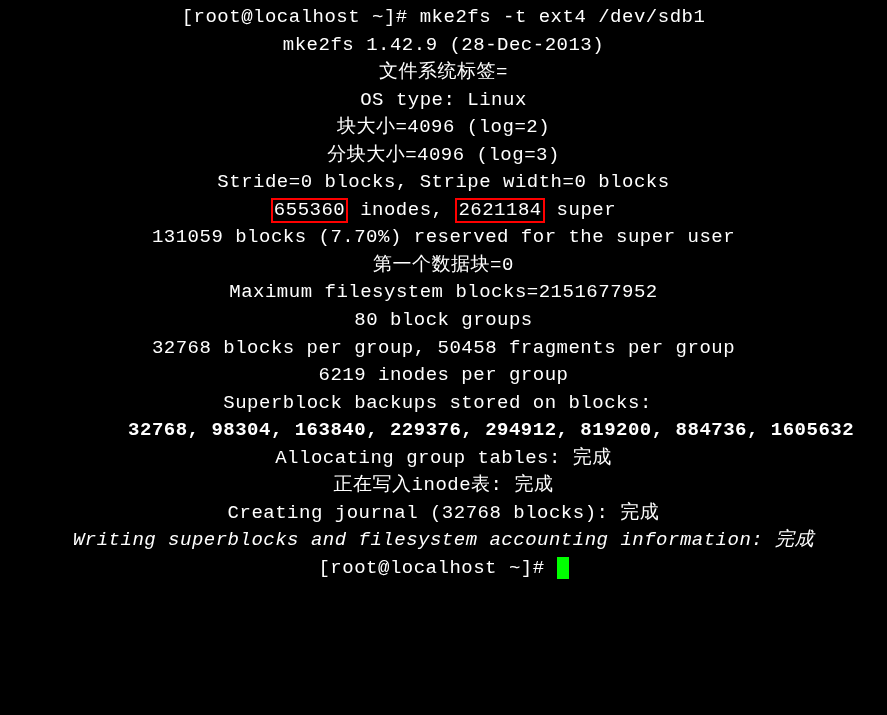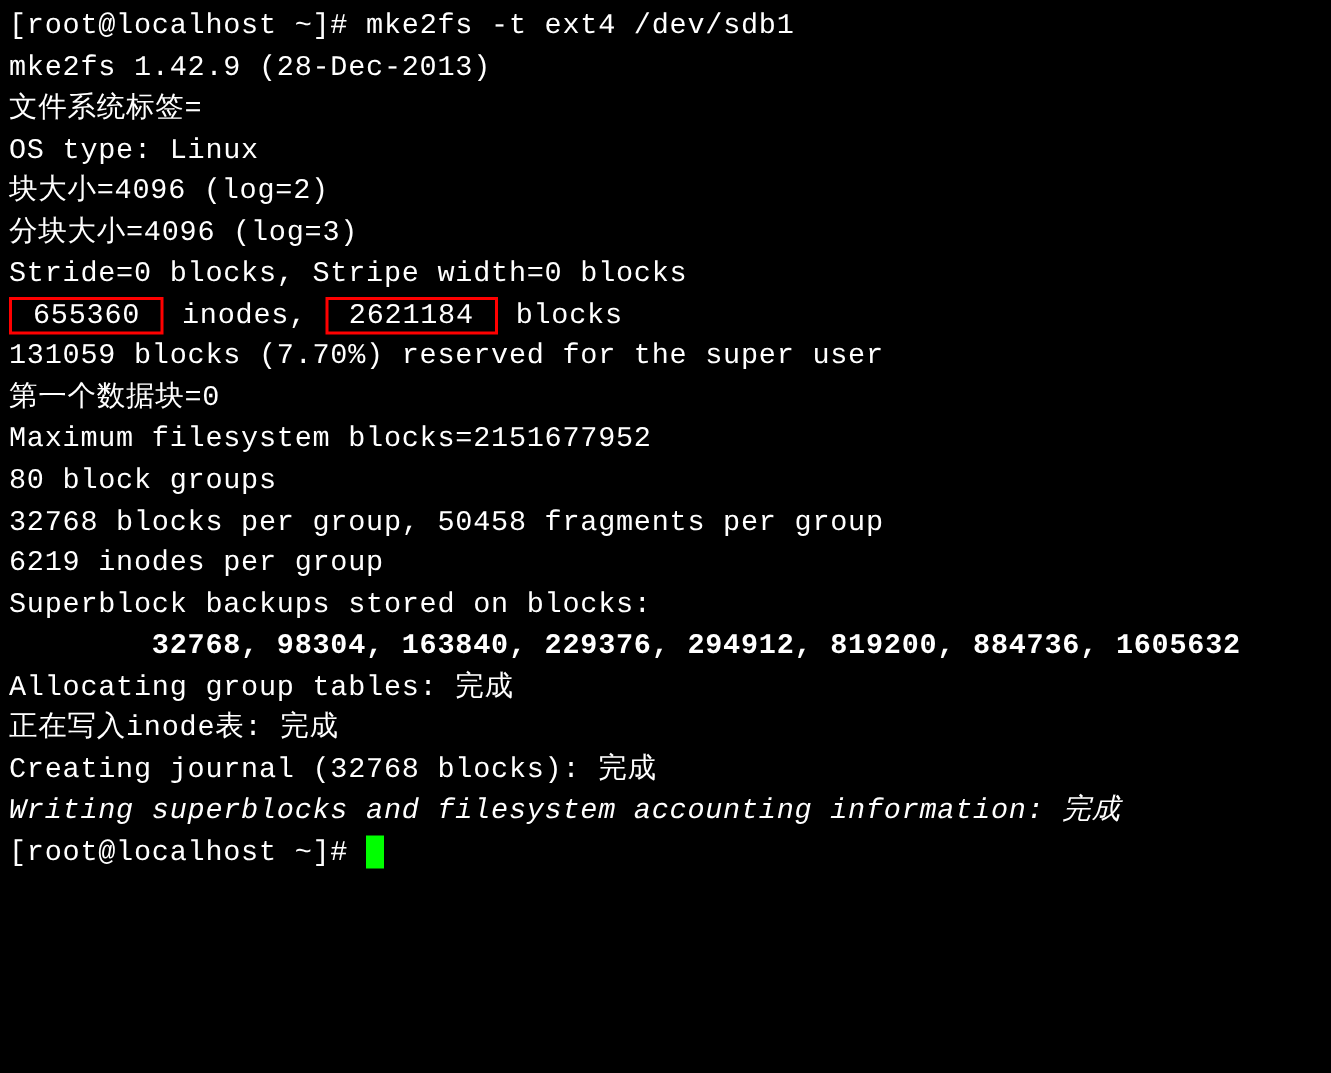--- a/index.html
+++ b/index.html
@@ -9,46 +9,47 @@
       font-size: 19px;
       line-height: 1.45;
       margin: 0;
       padding: 4px 6px;
       width: 887px;
       box-sizing: border-box;
       letter-spacing: 0.5px;
     }
     .line {
       white-space: pre;
+      text-align: center;
     }
     .highlight {
       border: 2px solid #ff0000;
       display: inline-block;
       line-height: 1.1;
-      padding: 0 14px;
+      padding: 0 1px;
     }
     .cursor {
       background: #00ff00;
       display: inline-block;
       width: 12px;
       height: 22px;
       vertical-align: text-bottom;
     }
   </style>
 </head>
 <body>
 
 <div class="line"><span>[root@localhost ~]# </span><span>mke2fs -t ext4 /dev/sdb1</span></div>
 <div class="line">mke2fs 1.42.9 (28-Dec-2013)</div>
 <div class="line">文件系统标签=</div>
 <div class="line">OS type: Linux</div>
 <div class="line">块大小=4096 (log=2)</div>
 <div class="line">分块大小=4096 (log=3)</div>
 <div class="line">Stride=0 blocks, Stripe width=0 blocks</div>
-<div class="line"><span class="highlight">655360</span><span> inodes, </span><span class="highlight">2621184</span><span> blocks</span></div>
+<div class="line"><span class="highlight">655360</span><span> inodes, </span><span class="highlight">2621184</span><span> super</span></div>
 <div class="line">131059 blocks (7.70%) reserved for the super user</div>
 <div class="line">第一个数据块=0</div>
 <div class="line">Maximum filesystem blocks=2151677952</div>
 <div class="line">80 block groups</div>
 <div class="line">32768 blocks per group, 50458 fragments per group</div>
 <div class="line">6219 inodes per group</div>
 <div class="line">Superblock backups stored on blocks: </div>
 <div class="line" style="white-space: pre-wrap; font-weight: bold;">        32768, 98304, 163840, 229376, 294912, 819200, 884736, 1605632</div>
 <div class="line"></div>
 <div class="line">Allocating group tables: 完成</div>

